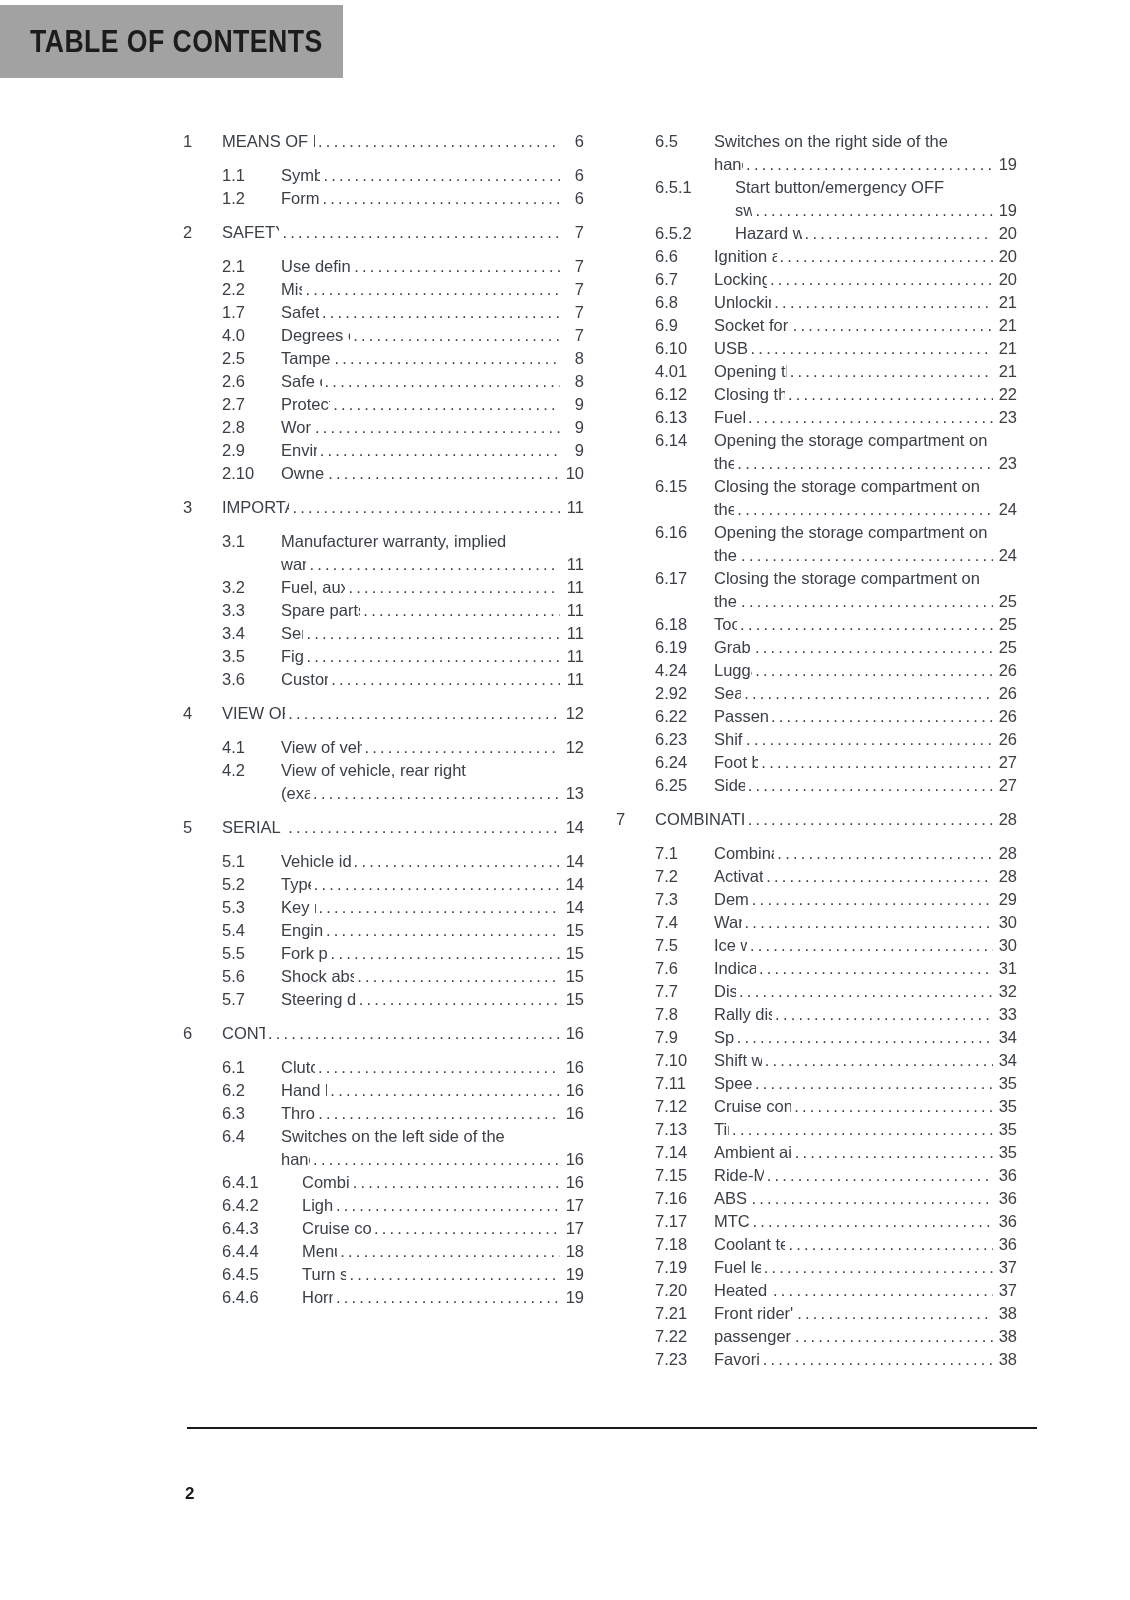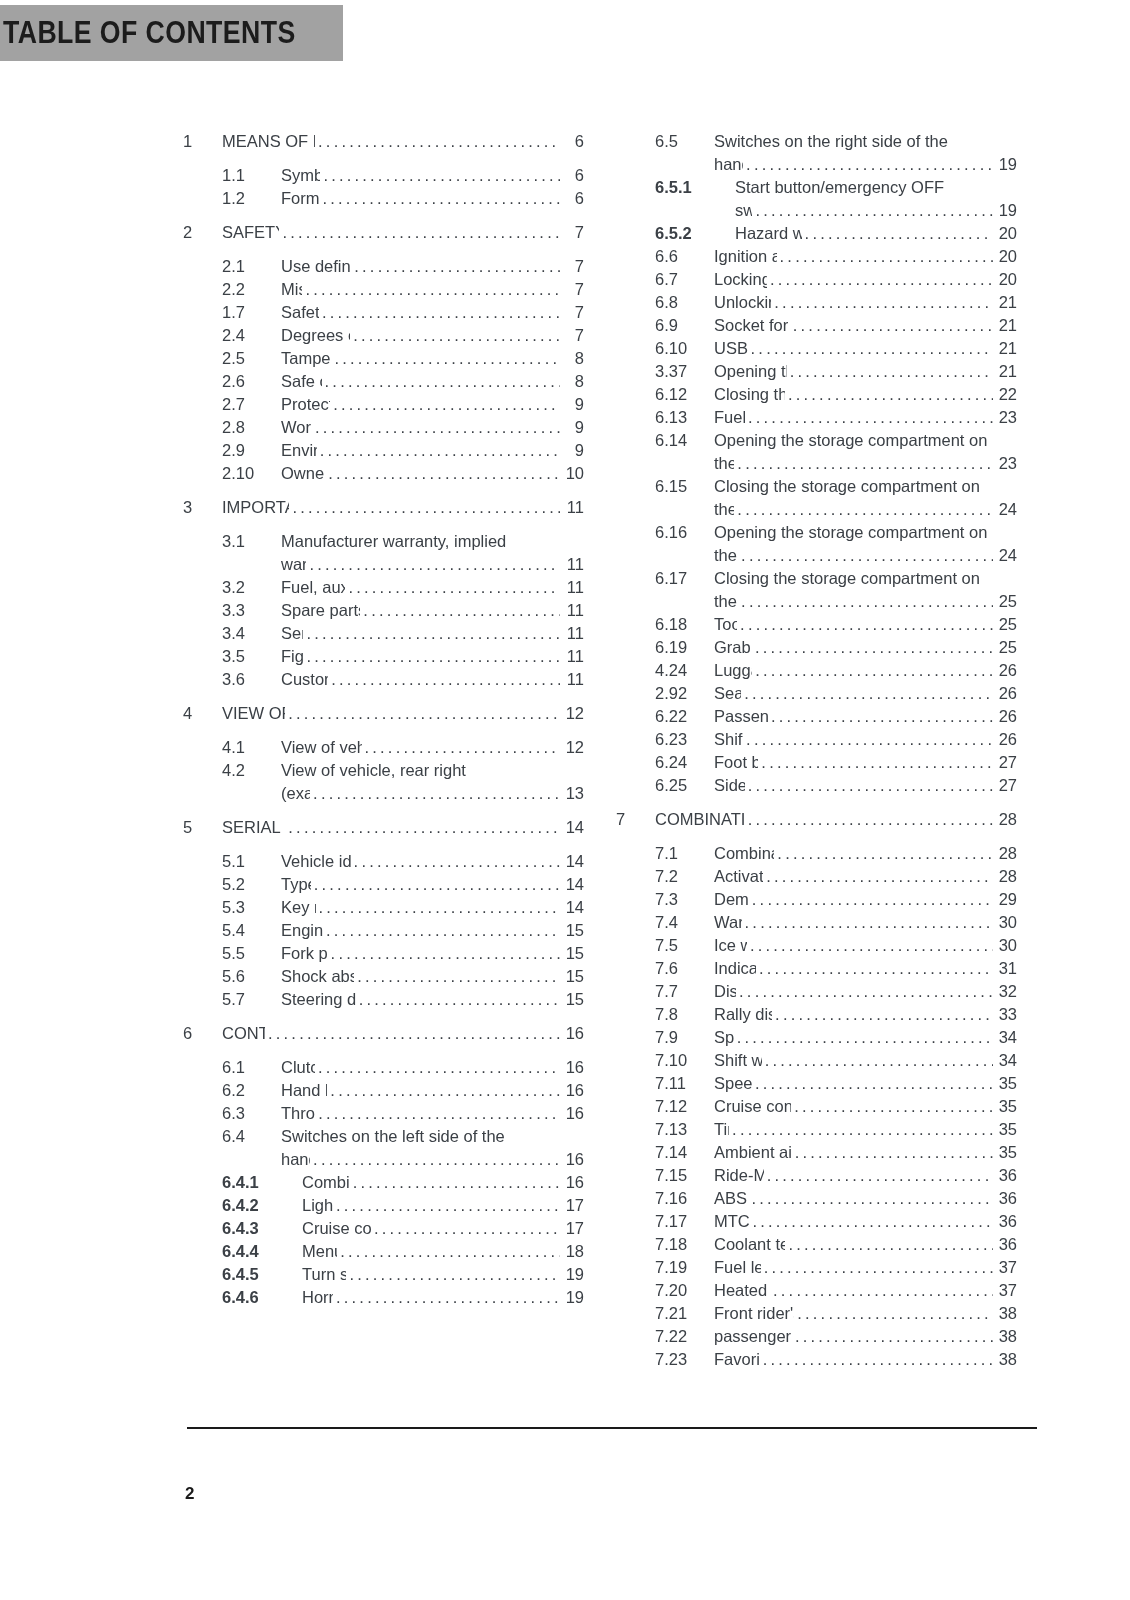--- a/index.html
+++ b/index.html
@@ -8,23 +8,23 @@
     background: #ffffff;
     font-family: "Liberation Sans", sans-serif;
     color: #3b4046;
     position: relative;
     overflow: hidden;
   }
 
   
   .header-box {
     position: absolute; left: 0; top: 5px;
-    width: 343px; height: 56px;
+    width: 343px; height: 73px;
     background: #a2a2a2;
-    display: flex; align-items: center; justify-content: flex-end;
+    display: flex; align-items: center;
   }
   .header-title {
     font-weight: bold; font-size: 31px; color: #1c1c1c;
     margin-left: 30px; white-space: nowrap;
     transform: scaleX(0.86); transform-origin: left center;
     letter-spacing: 0.5px;
   }
 
   
   .toc {
@@ -33,21 +33,21 @@
     display: flex; gap: 32px;
   }
   .col { width: 401px; flex: 0 0 401px; }
 
   .entry { display: flex; font-size: 16.5px; line-height: 23px; }
   .entry .num { flex: 0 0 auto; }
   .lvl1 { margin: 11px 0; }
   .col > .entry:first-child { margin-top: 0; }
   .lvl1 .num { width: 39px; }
   .lvl2 .num { margin-left: 39px; width: 59px; }
-  .lvl3 .num { margin-left: 39px; width: 80px; font-weight: bold; }
+  .lvl3 .num { margin-left: 39px; width: 80px; }
   .body { flex: 1 1 auto; min-width: 0; }
   .line { display: flex; }
   .txt { white-space: nowrap; flex: 0 1 auto; overflow: hidden; }
   .dots {
     flex: 1 1 auto; min-width: 6px;
     overflow: hidden; white-space: nowrap;
     letter-spacing: 3.2px; margin: 0 2px 0 3px;
   }
   .pg { flex: 0 0 auto; min-width: 20px; text-align: right; margin-left: 2px; }
 
@@ -134,21 +134,21 @@
         <span class="num">1.7</span>
         <div class="body">
           <div class="line">
             <span class="txt">Safety advice</span>
             <span class="dots">................................................................................</span>
             <span class="pg">7</span>
           </div>
         </div>
       </div>
       <div class="entry lvl2">
-        <span class="num">2.4</span>
+        <span class="num">4.0</span>
         <div class="body">
           <div class="line">
             <span class="txt">Degrees of risk and symbols</span>
             <span class="dots">................................................................................</span>
             <span class="pg">7</span>
           </div>
         </div>
       </div>
       <div class="entry lvl2">
         <span class="num">2.5</span>
@@ -591,21 +591,21 @@
         <span class="num">6.10</span>
         <div class="body">
           <div class="line">
             <span class="txt">USB socket</span>
             <span class="dots">................................................................................</span>
             <span class="pg">21</span>
           </div>
         </div>
       </div>
       <div class="entry lvl2">
-        <span class="num">3.37</span>
+        <span class="num">4.01</span>
         <div class="body">
           <div class="line">
             <span class="txt">Opening the fuel tank filler cap</span>
             <span class="dots">................................................................................</span>
             <span class="pg">21</span>
           </div>
         </div>
       </div>
       <div class="entry lvl2">
         <span class="num">6.12</span>

